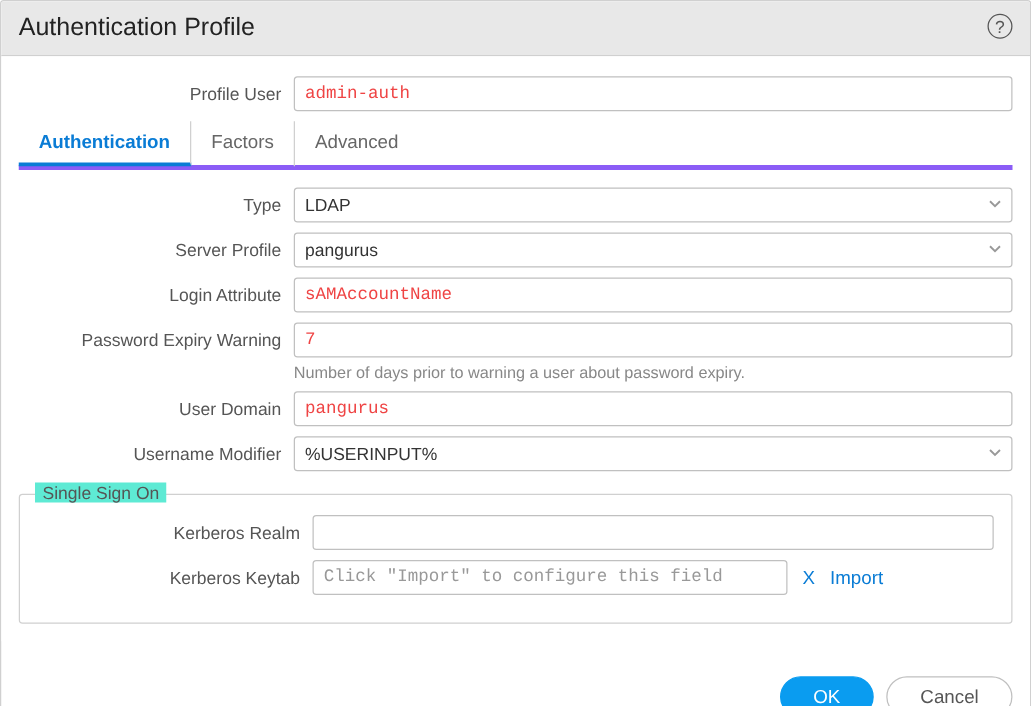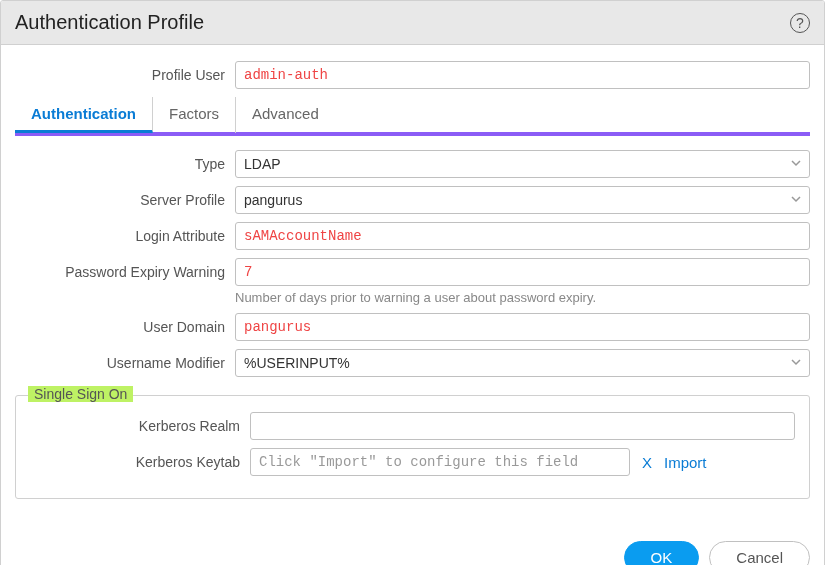--- a/index.html
+++ b/index.html
@@ -19,21 +19,20 @@
       border: 1px solid #d0d0d0;
       border-radius: 3px;
       width: 825px;
       overflow: hidden;
     }
     .dialog-header {
       background: #e8e8e8;
       padding: 10px 14px;
       display: flex;
       justify-content: space-between;
-      align-items: center;
       border-bottom: 1px solid #d0d0d0;
     }
     .dialog-title {
       font-size: 20px;
       font-weight: 400;
       color: #222;
     }
     .help-icon {
       width: 20px;
       height: 20px;
@@ -132,21 +131,21 @@
       border: 1px solid #d0d0d0;
       border-radius: 3px;
       margin-top: 18px;
       padding: 16px 14px 14px 14px;
       position: relative;
     }
     .fieldset-legend {
       position: absolute;
       top: -10px;
       left: 12px;
-      background: #bef264;
+      background: #5eead4;
       padding: 0 6px;
       color: #555;
       font-size: 14px;
     }
     .fieldset .form-label {
       width: 220px;
     }
     .keytab-row {
       display: flex;
       align-items: center;

